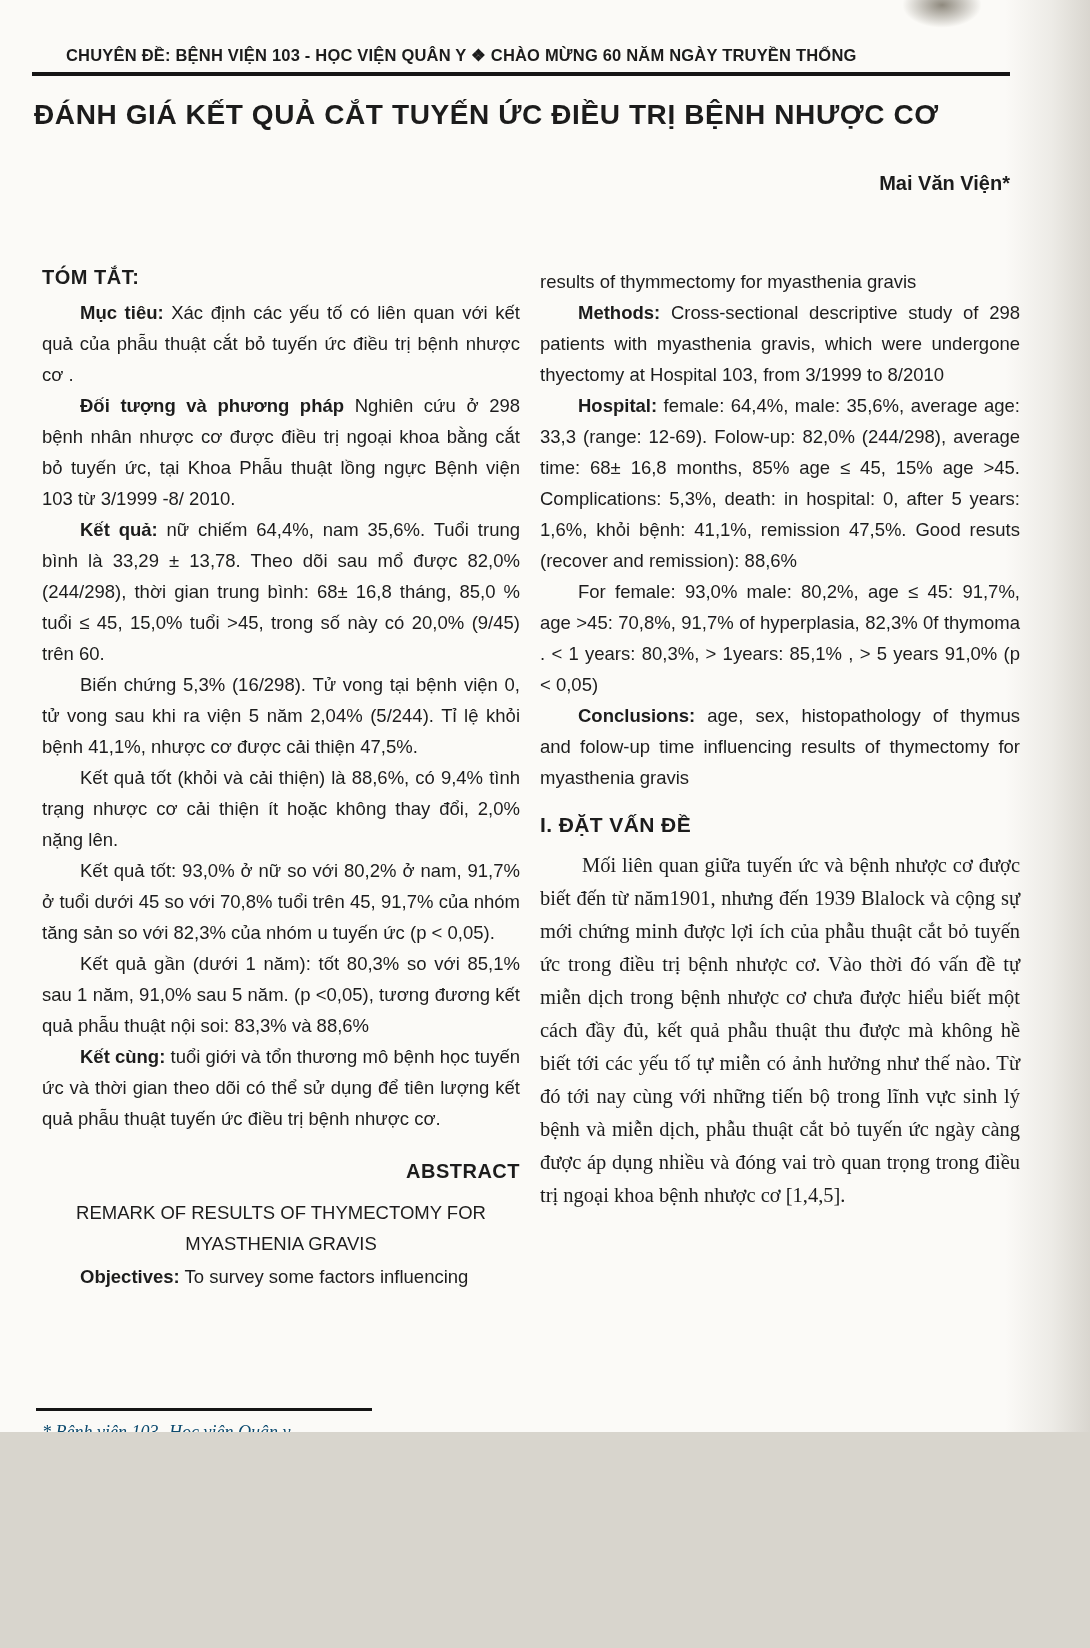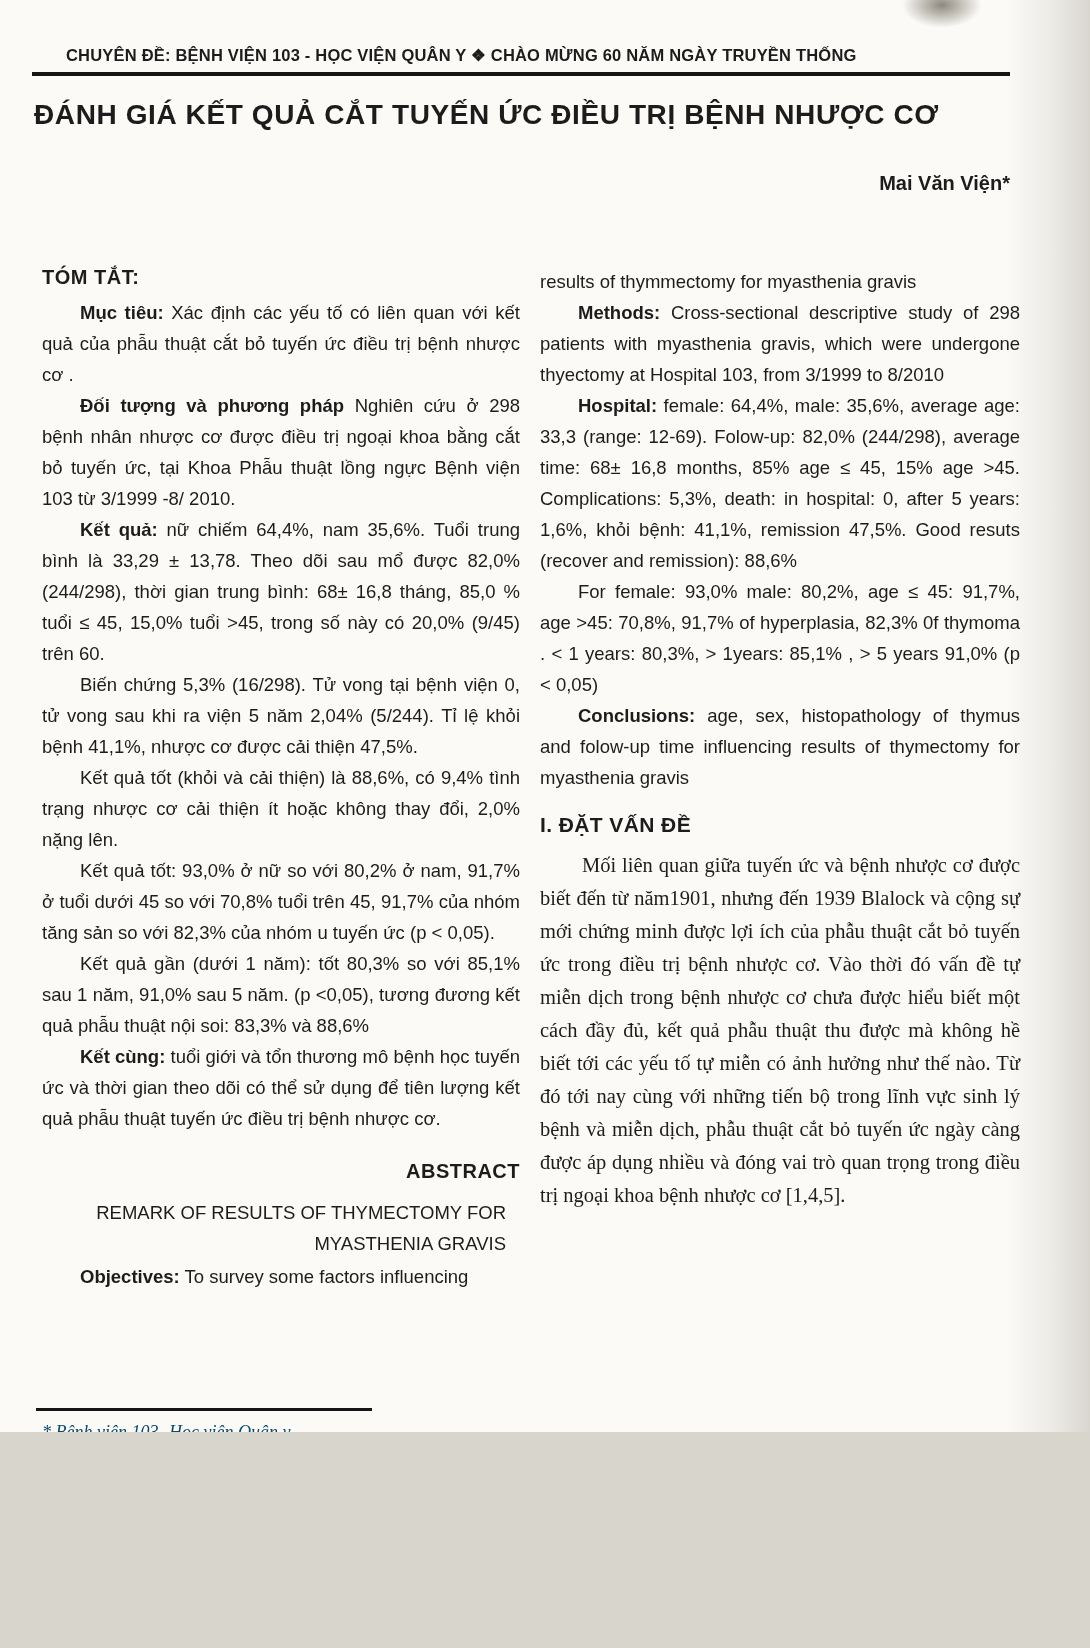--- a/index.html
+++ b/index.html
@@ -42,21 +42,21 @@
   .section-heading {
     font-size:20px; font-weight:bold; letter-spacing:0.5px; margin-bottom:8px;
   }
   .para {
     font-size:18.5px; line-height:31px; text-align:justify; text-indent:38px;
   }
   .para .lead { font-weight:bold; }
   .para.noindent { text-indent:0; }
   .abstract-heading { margin-top:26px; margin-bottom:14px; font-size:20px; font-weight:bold; letter-spacing:0.5px;text-align:right; }
   .abstract-subtitle {
-    text-align:right; font-size:18.5px; line-height:31px; margin:0 14px 2px 14px;
+    text-align:center; font-size:18.5px; line-height:31px; margin:0 14px 2px 14px;
   }
   .intro-heading { margin-top:20px; margin-bottom:12px; font-size:21px; font-weight:bold; letter-spacing:0.4px; }
   .intro-para {
     font-family:"Liberation Serif", serif;
     font-size:20.5px; line-height:33px; text-align:justify; text-indent:42px;
   }
   
   .footnote-rule { position:absolute; left:36px; top:1408px; width:336px; height:3px; background:#151515; }
   .footnote {
     position:absolute; left:42px; top:1422px;

